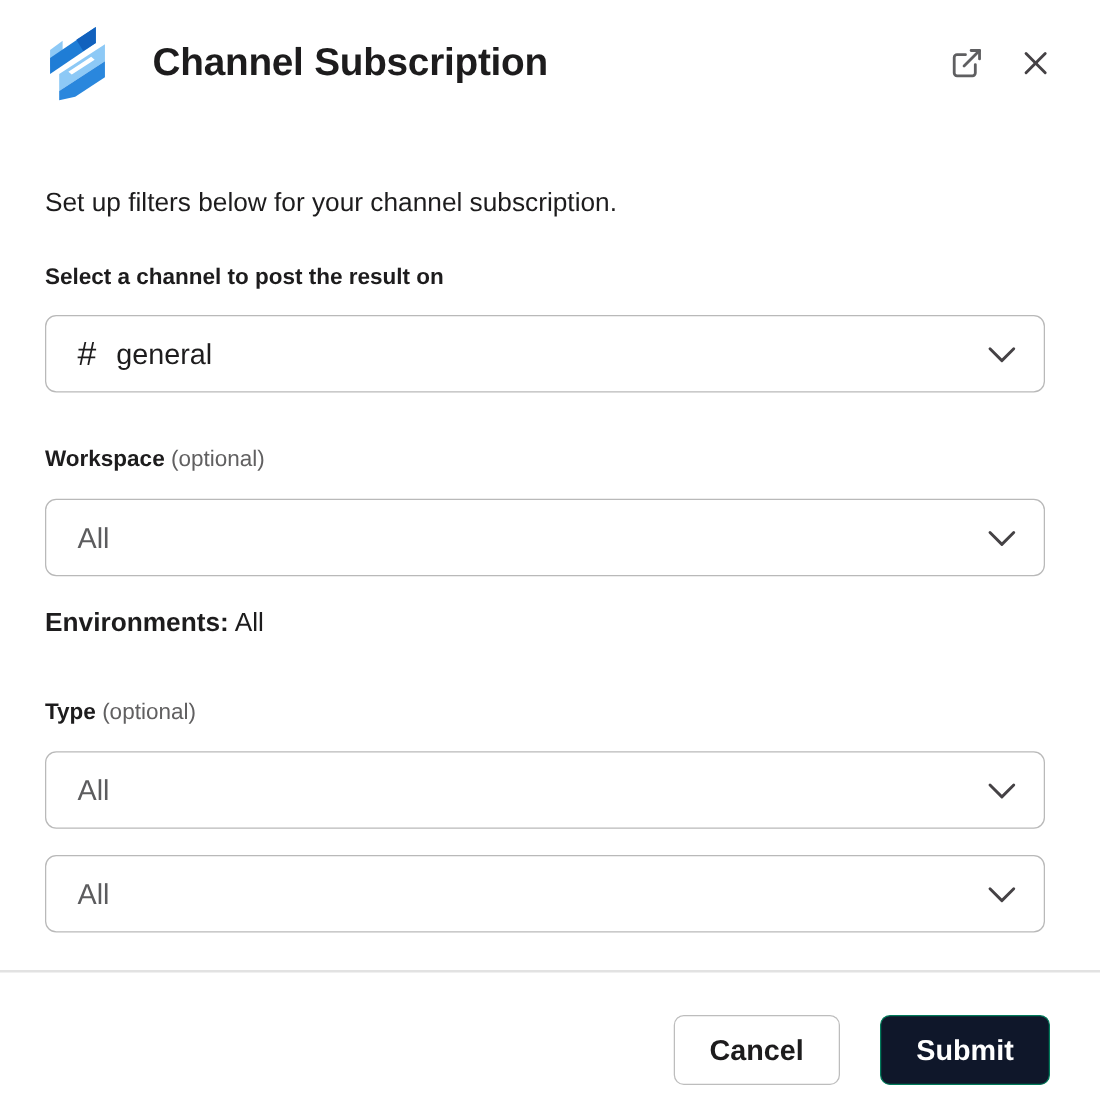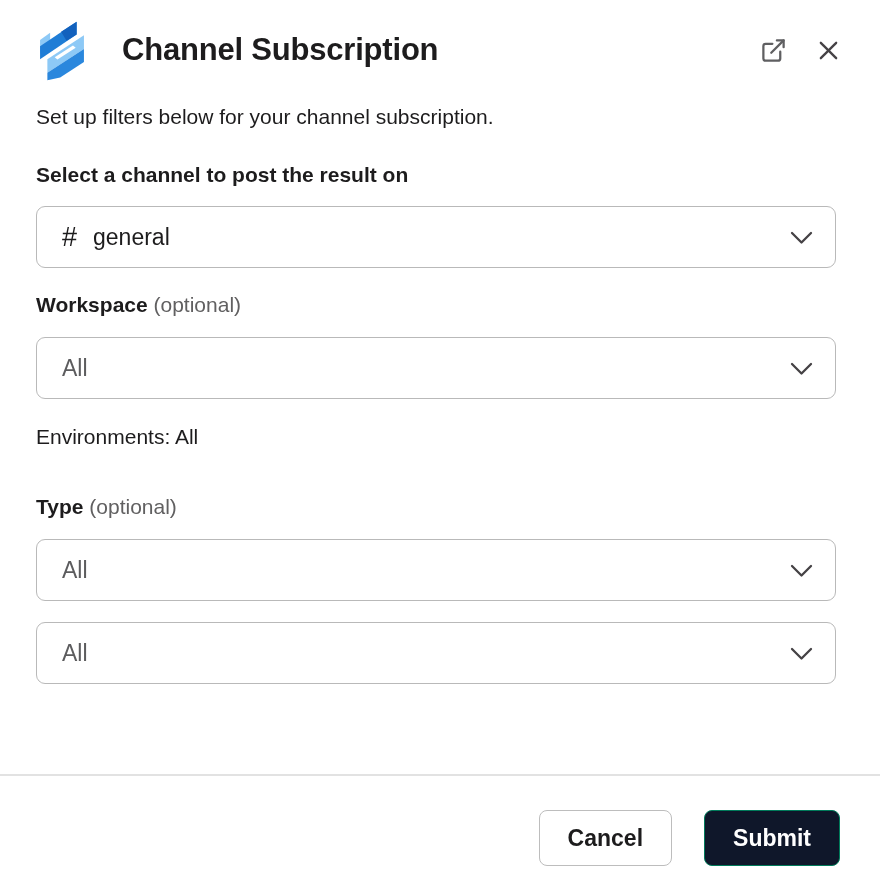--- a/index.html
+++ b/index.html
@@ -17,29 +17,29 @@
   .title{
     margin-left:34px;
     font-size:31px;font-weight:800;letter-spacing:-0.2px;
     color:#1d1c1d;flex:1 1 auto;
   }
   .header-actions{display:flex;align-items:center;gap:30px;margin-right:6px;}
   .icon-btn{background:none;border:none;padding:0;cursor:pointer;display:flex;align-items:center;justify-content:center;}
 
   
   .content{padding:0 36px;flex:1 1 auto;}
-  .intro{margin-top:22px;font-size:21px;line-height:26px;color:#1d1c1d;}
-  .field-label{font-size:21px;line-height:22px;font-weight:700;color:#1d1c1d;}
+  .intro{margin-top:68px;font-size:21px;line-height:26px;color:#1d1c1d;}
+  .field-label{font-size:18px;line-height:22px;font-weight:700;color:#1d1c1d;}
   .optional{font-weight:400;color:#616061;}
   .lbl-1{margin-top:34px;}
-  .lbl-2{margin-top:26px;}
+  .lbl-2{margin-top:42px;}
   .lbl-3{margin-top:48px;}
   .lbl-4{margin-top:26px;}
   .env-row{margin-top:27px;font-size:21px;line-height:22px;}
-  .env-row b{font-weight:400;}
+  .env-row b{font-weight:700;}
   .env-value{font-weight:400;}
 
   .select{
     margin-top:20px;
     height:62px;width:800px;box-sizing:border-box;
     border:1px solid #b9b9b9;border-radius:9px;background:#fff;
     display:flex;align-items:center;
     padding:0 22px 0 25px;
     font-size:23px;cursor:pointer;
   }

